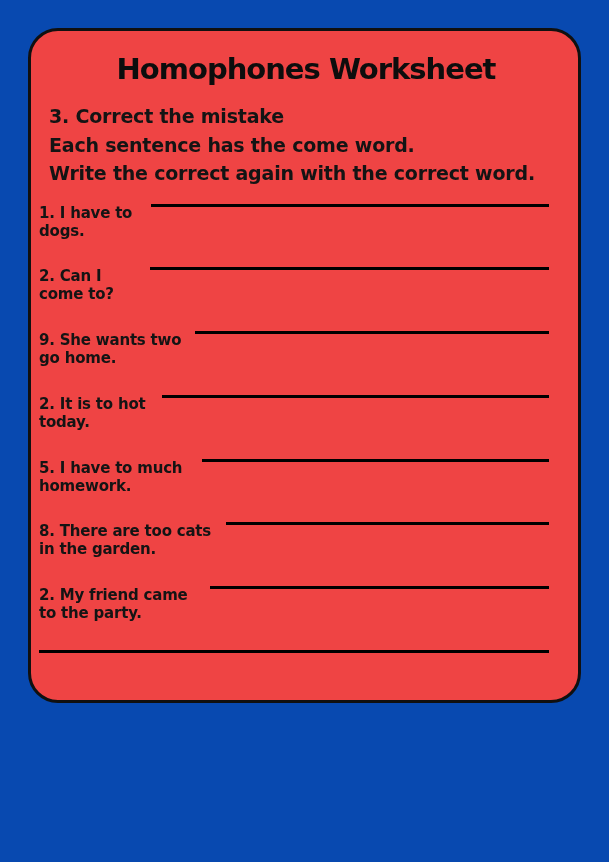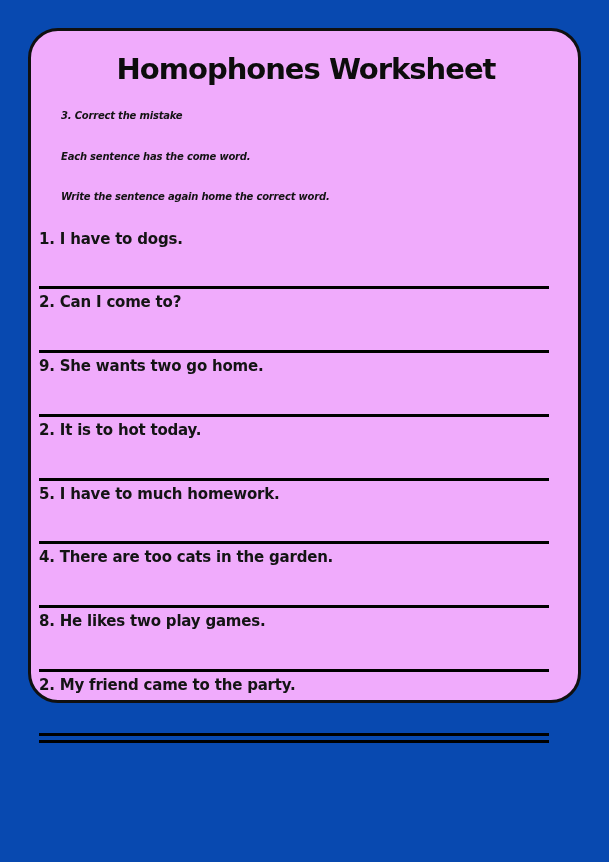--- a/index.html
+++ b/index.html
@@ -14,59 +14,58 @@
     overflow: hidden;
     font-family: "DejaVu Sans", "Liberation Sans", sans-serif;
   }
   .card {
     position: absolute;
     left: 28px;
     top: 28px;
     width: 553px;
     height: 675px;
     box-sizing: border-box;
-    background: #f0abfc;
+    background: #ef4444;
     border: 3px solid #101010;
     border-radius: 30px;
     padding: 10px 0 0 8px;
     color: #141414;
   }
   .title {
     margin: 10px 0 0 0;
     width: 534px;
     text-align: center;
     font-size: 29px;
     line-height: 36px;
     font-weight: 700;
     letter-spacing: -1px;
     color: #0d0d0d;
   }
   .instructions {
     margin-top: 17px;
     margin-left: 6px;
   }
   .instructions p {
-    margin: 16px;
-    font-size: 10px;
+    margin: 4px;
+    font-size: 19px;
     line-height: 24.5px;
     font-weight: 700;
     letter-spacing: -0.2px;
     color: #141414;
-    font-style: italic;
   }
   .items {
     margin-top: 14px;
     margin-left: 0;
   }
   .item {
     width: 510px;
     height: 63.8px;
     box-sizing: border-box;
     display: flex;
-    flex-direction: column;
+    flex-direction: row;
     justify-content: space-between;
     padding-top: 4px;
   }
   .sentence {
     font-size: 15px;
     font-weight: 700;
     letter-spacing: -0.2px;
     color: #141414;
   }
   .answer-line {
@@ -78,21 +77,21 @@
 </head>
 <body>
 
 <div class="page">
   <div class="card">
     <h1 class="title">Homophones Worksheet</h1>
 
     <div class="instructions">
       <p>3. Correct the mistake</p>
       <p>Each sentence has the come word.</p>
-      <p>Write the sentence again home the correct word.</p>
+      <p>Write the correct again with the correct word.</p>
     </div>
 
     <div class="items">
   <div class="item">
     <span class="sentence">1. I have to dogs.</span>
     <div class="answer-line"></div>
   </div>
 
   <div class="item">
     <span class="sentence">2. Can I come to?</span>
@@ -109,28 +108,24 @@
     <div class="answer-line"></div>
   </div>
 
 
   <div class="item">
     <span class="sentence">5. I have to much homework.</span>
     <div class="answer-line"></div>
   </div>
 
   <div class="item">
-    <span class="sentence">4. There are too cats in the garden.</span>
+    <span class="sentence">8. There are too cats in the garden.</span>
     <div class="answer-line"></div>
   </div>
 
-  <div class="item">
-    <span class="sentence">8. He likes two play games.</span>
-    <div class="answer-line"></div>
-  </div>
 
   <div class="item">
     <span class="sentence">2. My friend came to the party.</span>
     <div class="answer-line"></div>
   </div>
 
   <div class="item">
     <div class="answer-line"></div>
   </div>
 </div>

